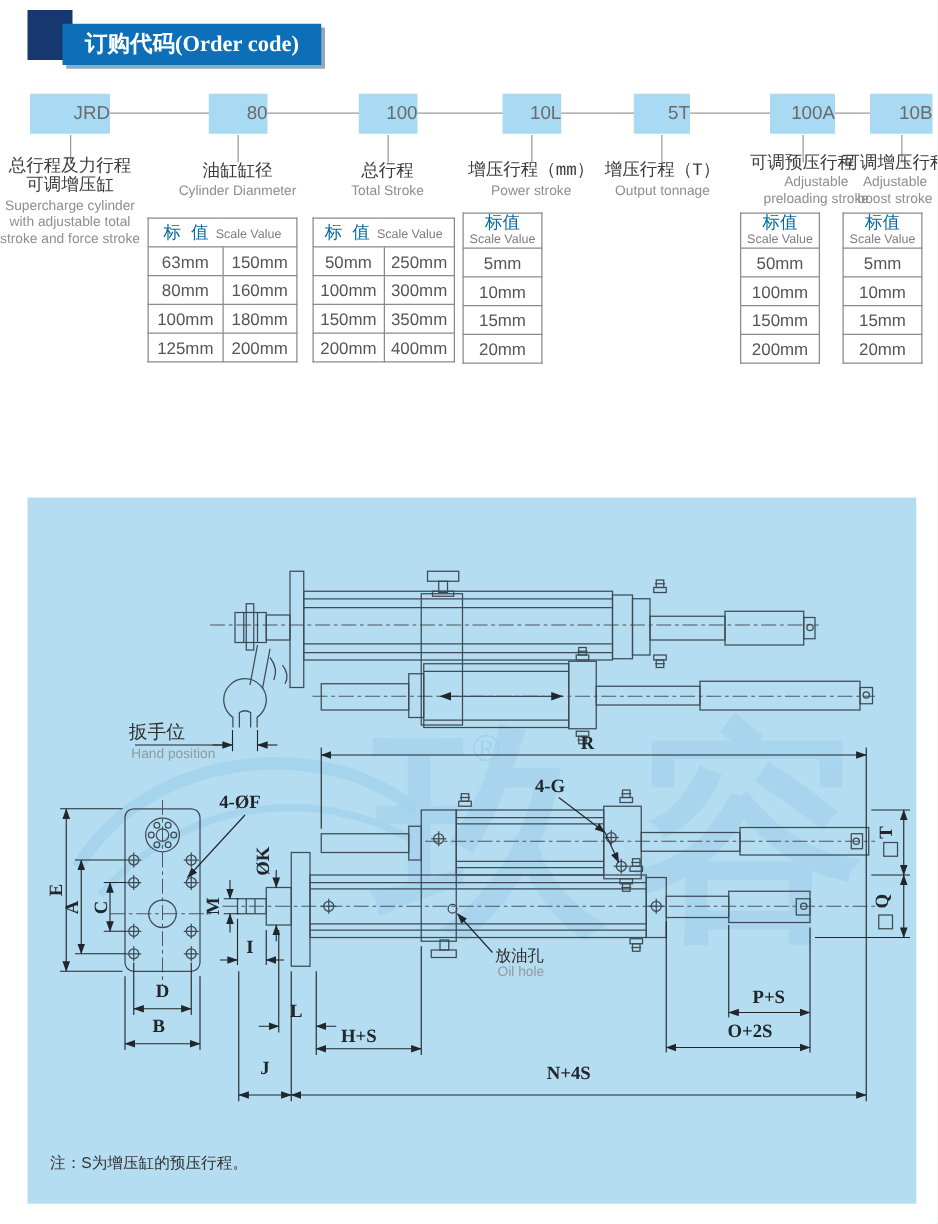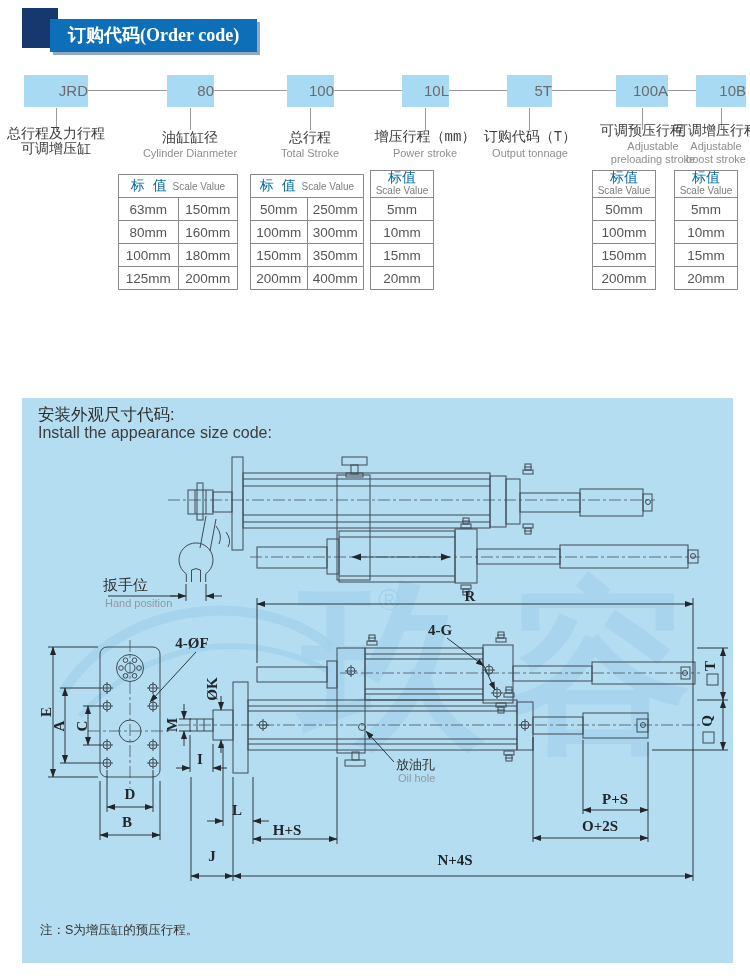--- a/index.html
+++ b/index.html
@@ -62,27 +62,28 @@
 
   <div class="stub" style="left:56px"></div>
   <div class="stub" style="left:190px"></div>
   <div class="stub" style="left:310px"></div>
   <div class="stub" style="left:425px"></div>
   <div class="stub" style="left:529px"></div>
   <div class="stub" style="left:642px"></div>
   <div class="stub" style="left:721px"></div>
 
   <div class="seg-cn" style="left:2px;top:127px;width:108px">总行程及力行程可调增压缸</div>
+  <div class="seg-en" style="left:0px;top:159px;width:112px">Supercharge cylinder with adjustable total stroke and force stroke</div>
   <div class="seg-cn" style="left:130px;top:131px;width:120px">油缸缸径</div>
   <div class="seg-en" style="left:130px;top:147px;width:120px">Cylinder Dianmeter</div>
   <div class="seg-cn" style="left:255px;top:131px;width:110px">总行程</div>
   <div class="seg-en" style="left:255px;top:147px;width:110px">Total Stroke</div>
   <div class="seg-cn" style="left:360px;top:130px;width:130px">增压行程（mm）</div>
   <div class="seg-en" style="left:360px;top:147px;width:130px">Power stroke</div>
-  <div class="seg-cn" style="left:470px;top:130px;width:120px">订购代码（T）</div>
+  <div class="seg-cn" style="left:470px;top:130px;width:120px">增压行程（T）</div>
   <div class="seg-en" style="left:470px;top:147px;width:120px">Output tonnage</div>
   <div class="seg-cn" style="left:594px;top:124px;width:96px">可调预压行程</div>
   <div class="seg-en" style="left:608px;top:140px;width:90px">Adjustable preloading stroke</div>
   <div class="seg-cn" style="left:674px;top:124px;width:84px">可调增压行程</div>
   <div class="seg-en" style="left:678px;top:140px;width:76px">Adjustable boost stroke</div>
 
   <table class="scale" style="left:118px;top:174px;width:120px">
     <tbody>
         <tr>
           <td class="th" colspan="2"><span class="hcn">标 值</span> <span class="hen">Scale Value</span></td>
@@ -398,22 +399,20 @@
         <line x1="652" y1="750" x2="728" y2="750"></line>
       <line x1="723" y1="648" x2="723" y2="700" marker-start="url(#ar)" marker-end="url(#ar)"></line>
       <line x1="723" y1="700" x2="723" y2="750" marker-start="url(#ar)" marker-end="url(#ar)"></line>
       <line x1="447" y1="638" x2="484" y2="666" marker-end="url(#ar)"></line>
         <line x1="484" y1="666" x2="495" y2="690" marker-end="url(#ar)"></line>
       <line x1="196" y1="652" x2="150" y2="702" marker-end="url(#ar)"></line>
       <line x1="394" y1="762" x2="366" y2="731" marker-end="url(#ar)"></line>
     </g>
   </svg>
 
-  <div class="panel-title-cn">安装外观尺寸代码:</div>
-  <div class="panel-title-en">Install the appearance size code:</div>
 
   <div class="anno-cn" style="left:103px;top:576px;font-size:15px">扳手位</div>
   <div class="anno-en" style="left:105px;top:597px">Hand position</div>
   <div class="anno-cn" style="left:396px;top:756px;font-size:13px">放油孔</div>
   <div class="anno-en" style="left:398px;top:772px">Oil hole</div>
 
   <div class="dim" style="left:470px;top:596px">R</div>
   <div class="dim" style="left:440px;top:630px">4-G</div>
   <div class="dim" style="left:192px;top:643px">4-ØF</div>
   <div class="dim rot" style="left:46px;top:712px">E</div>

